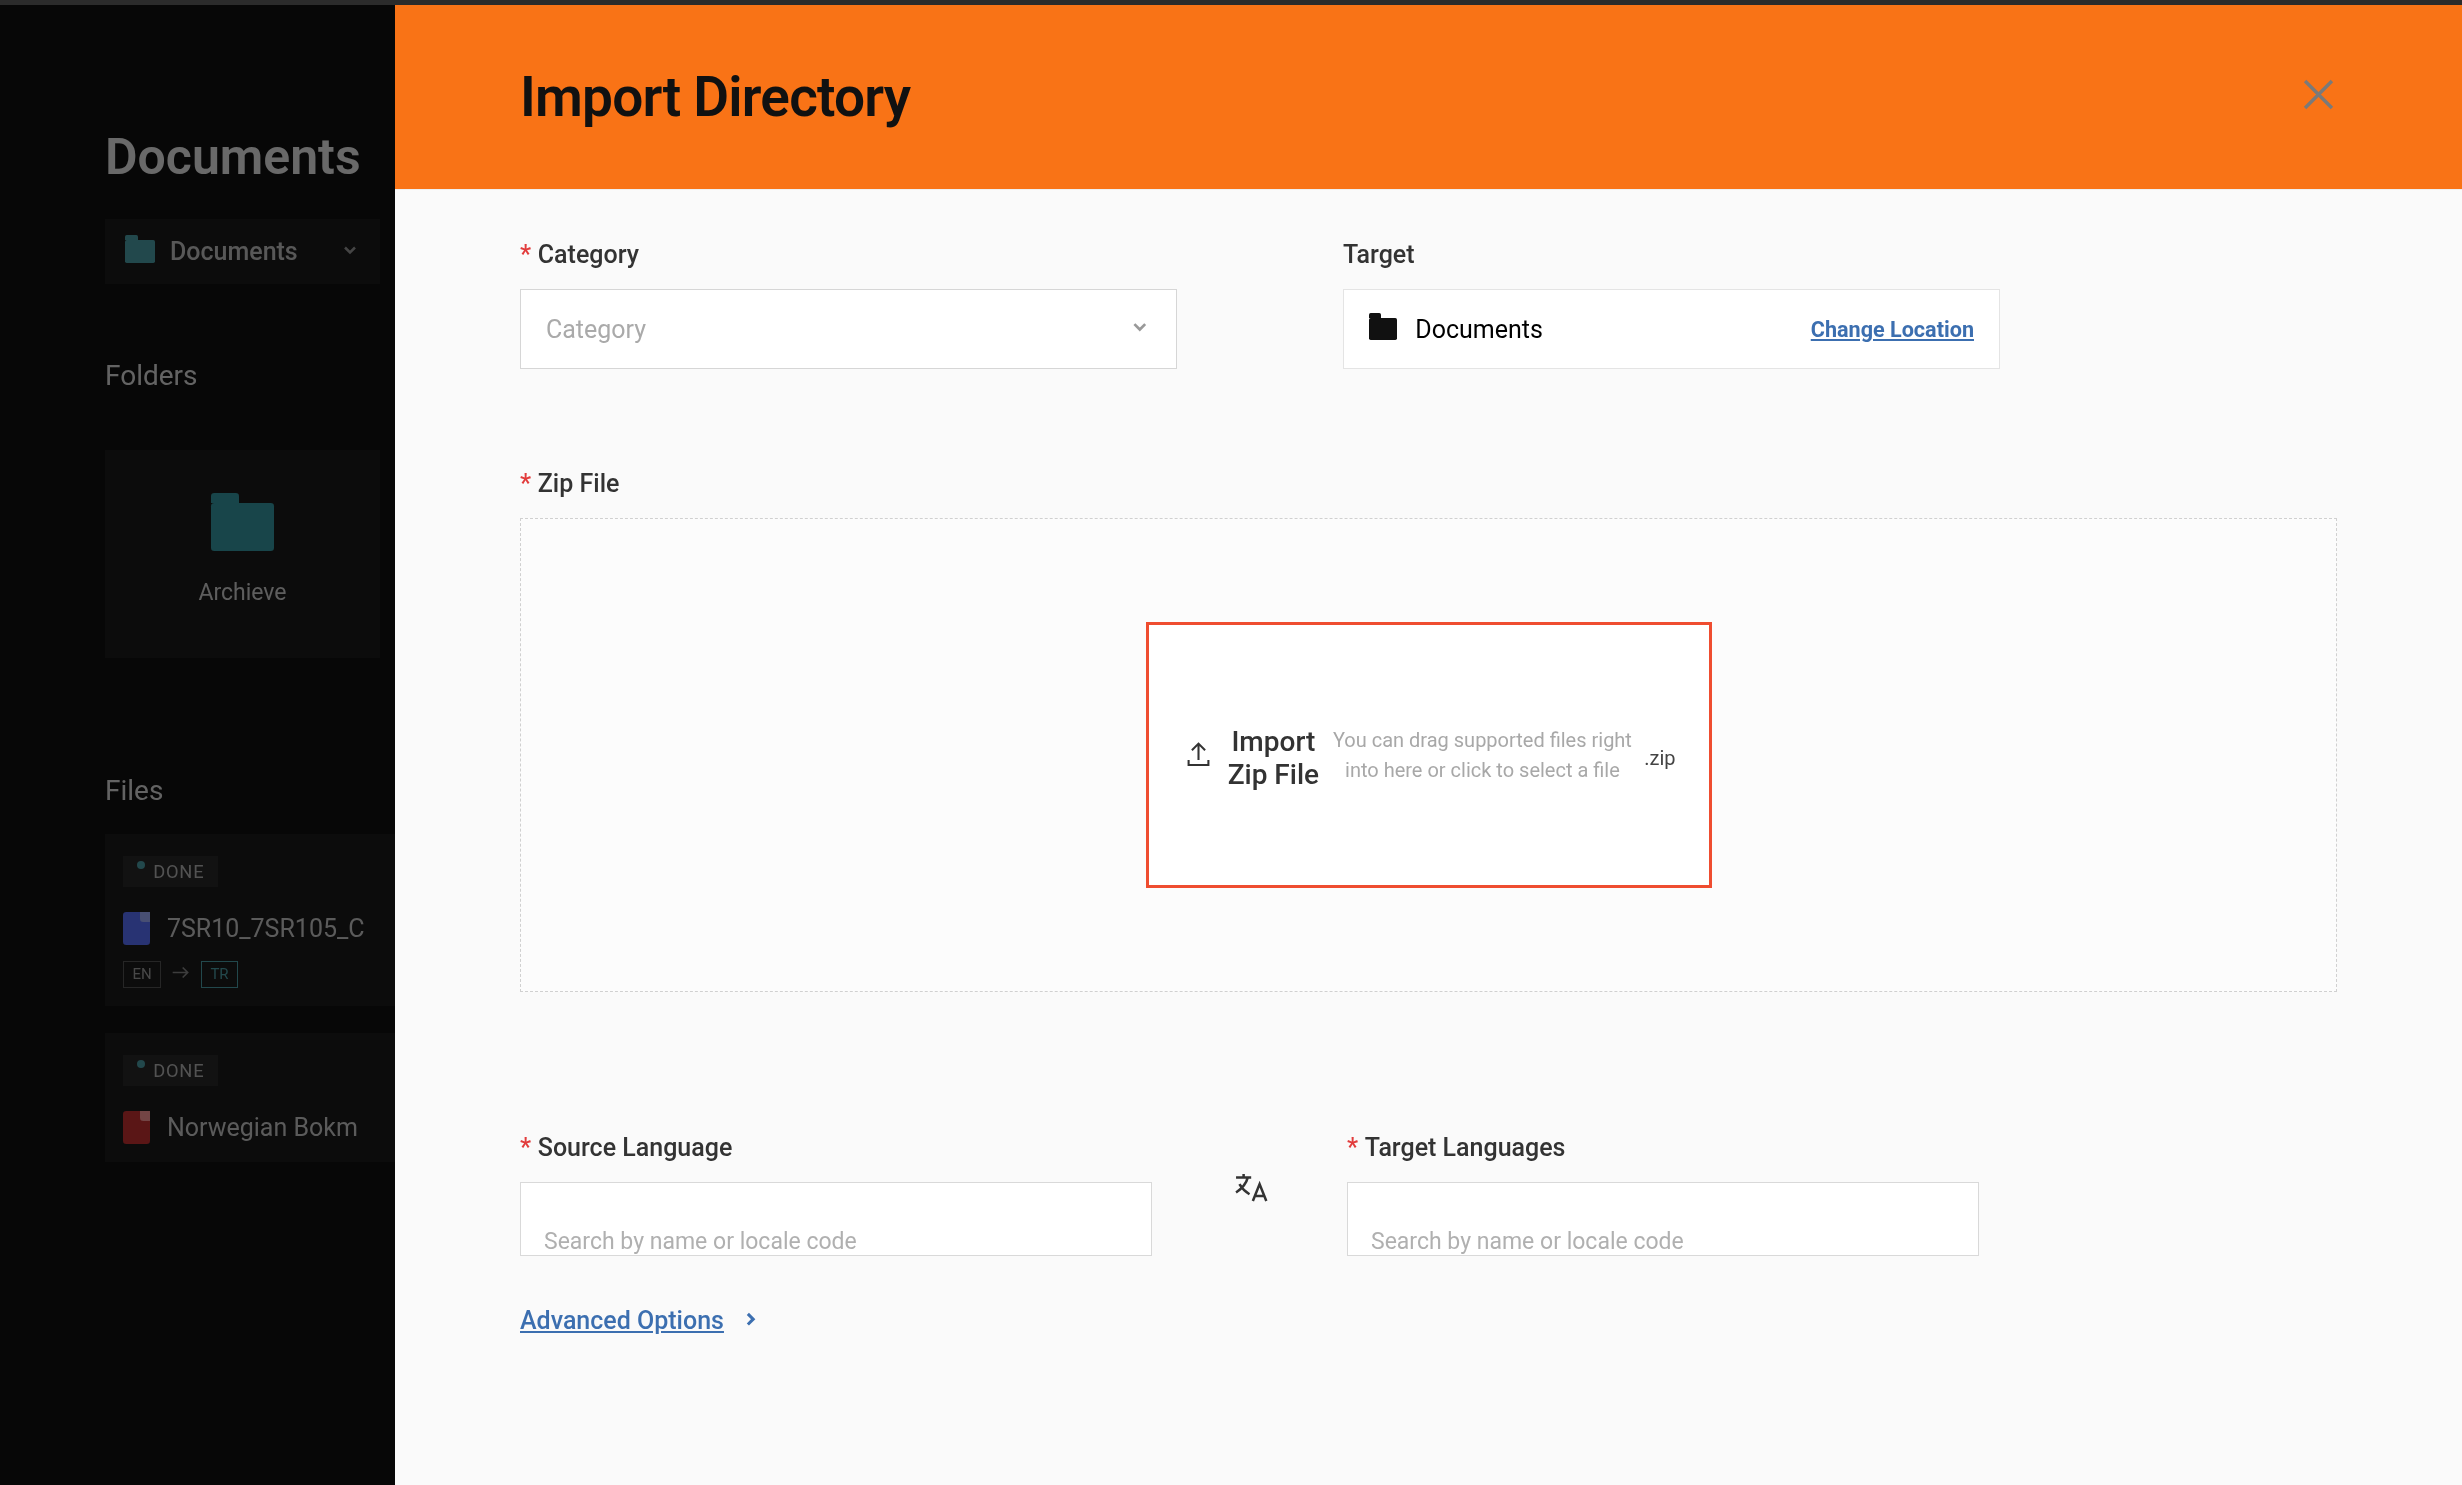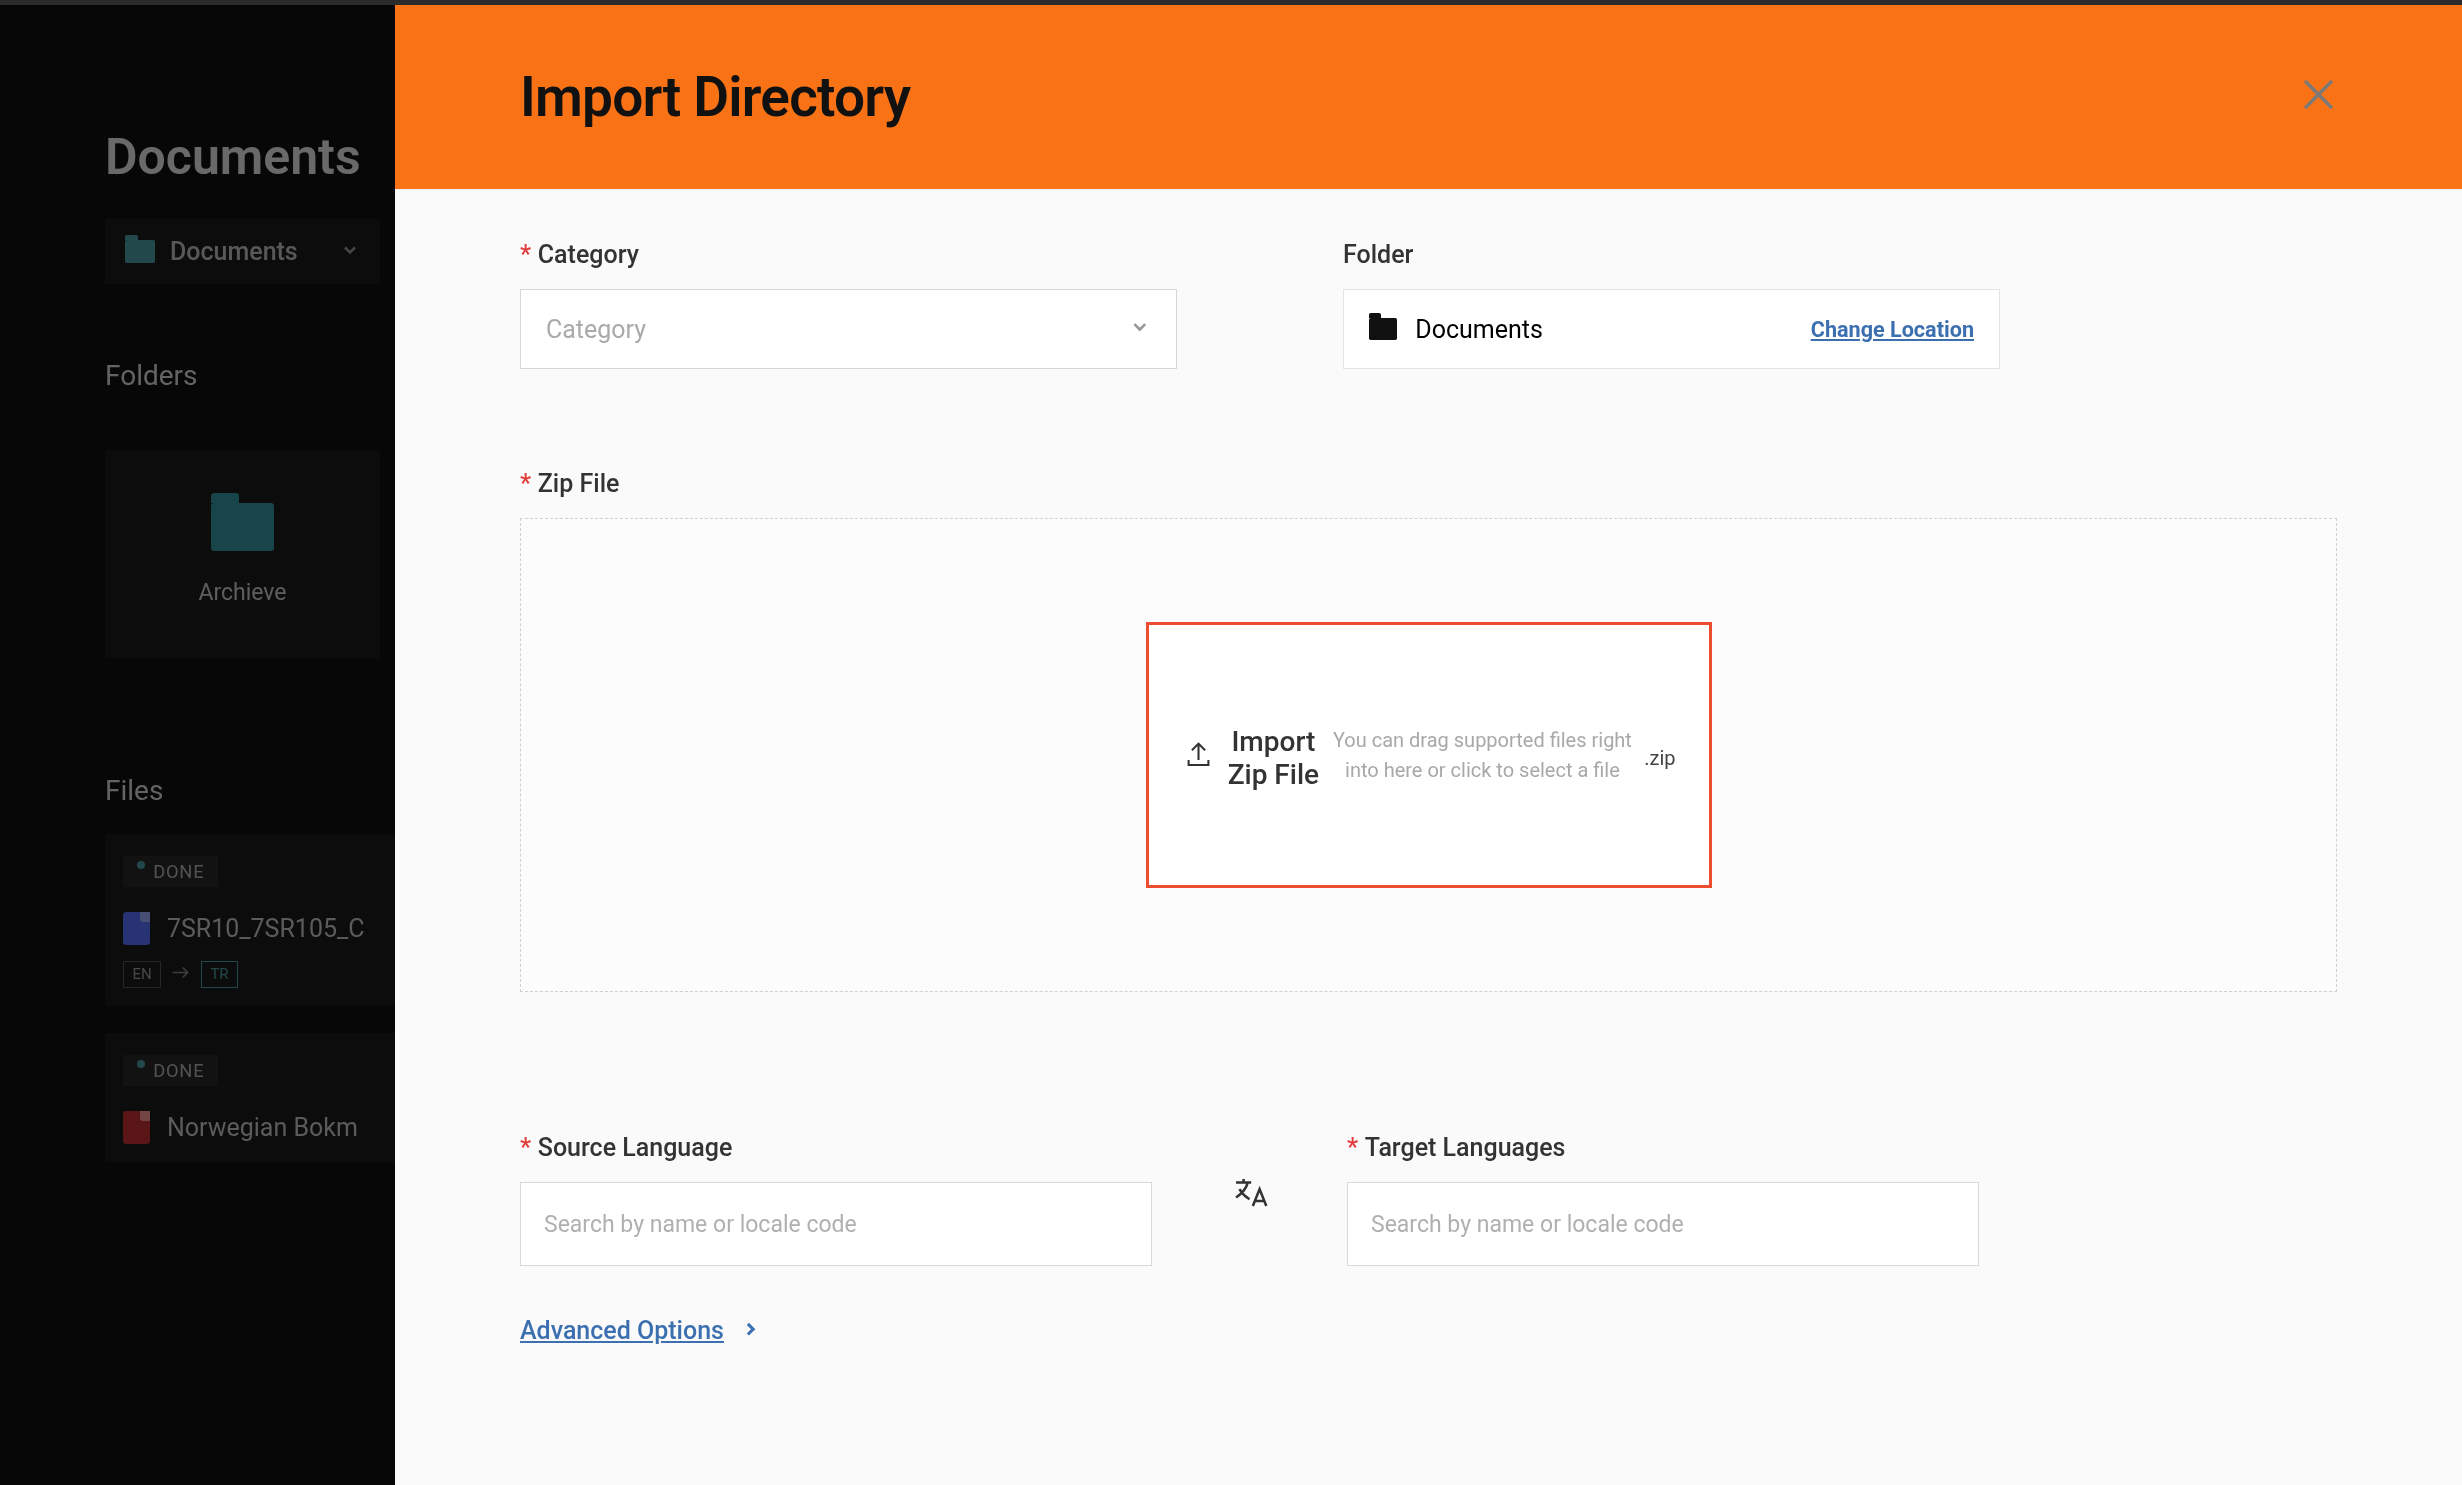--- a/index.html
+++ b/index.html
@@ -176,22 +176,22 @@
   gap: 11.6px; text-align:center; padding: 16.6px 33px;
   background: #fff;
 }
 .drop-title { font-size: 28px; font-weight:500; color:#333; margin-top:5px;}
 .drop-sub { font-size: 20px; color:#a8a8a8; line-height:1.5; max-width: 449px;}
 .drop-ext { font-size: 20px; color:#444; margin-top:5px;}
 
 .lang-row { display:flex; gap: 75px; align-items:flex-end; margin-top: 141px;}
 .lang-col { width: 632px; }
 .input-box {
-  background:#fff; border:0.8px solid #d9d9d9; height: 84px;
-  display:flex; align-items:center; padding: 0 23px;
+  background:#fff; border:0.8px solid #d9d9d9; height: 74px;
+  display:flex; align-items:flex-end; padding: 0 23px;
   font-size:23px;
 }
 .input-box input { border:none; outline:none; width:100%; font-size:23px; color:#333; }
 .input-box input::placeholder { color:#b0b0b0; }
 .translate-ico { width:45px; display:flex; align-items:center; justify-content:center; align-self:center; padding-bottom:15px;}
 
 .adv-row { margin-top: 50px; display:flex; align-items:center; gap:16.6px;}
 .adv-link { color:#3c6fb0; font-size: 25px; font-weight:500; text-decoration:underline; cursor:pointer;}
 
 .chev-svg { stroke:#999; fill:none; stroke-width:3; }
@@ -286,21 +286,21 @@
           <span>
             <svg width="21.6" height="21.6" viewBox="0 0 24 24" class="chev-svg">
                 <polyline points="6 9 12 15 18 9"></polyline>
               </svg>
           </span>
         </div>
       </div>
 
       <div class="form-col">
         <div class="field-label">
-          <span>Folder</span>
+          <span>Target</span>
         </div>
         <div class="folder-box">
           <span class="fico"></span>
           <span>Documents</span>
           <span class="loc-link">Change Location</span>
         </div>
       </div>
     </div>
 
     <div class="zip-field">

